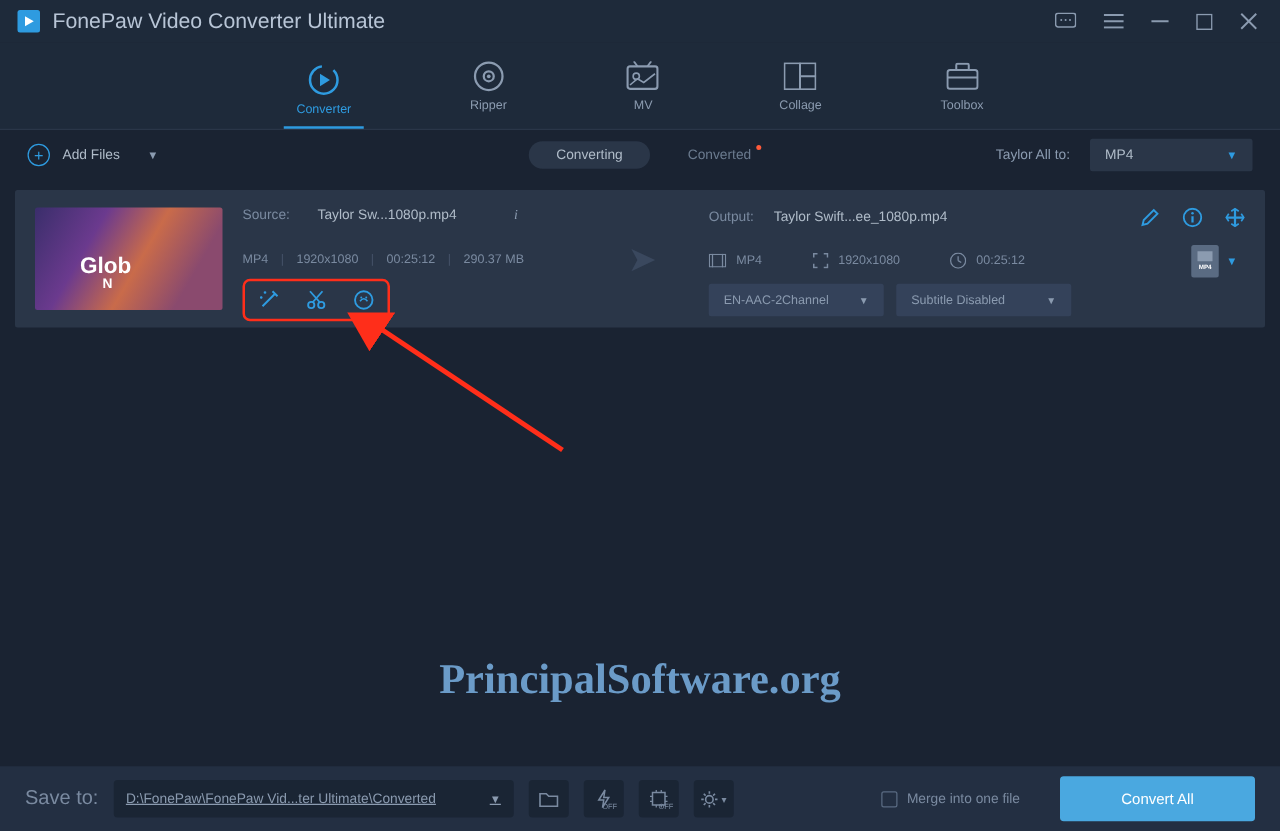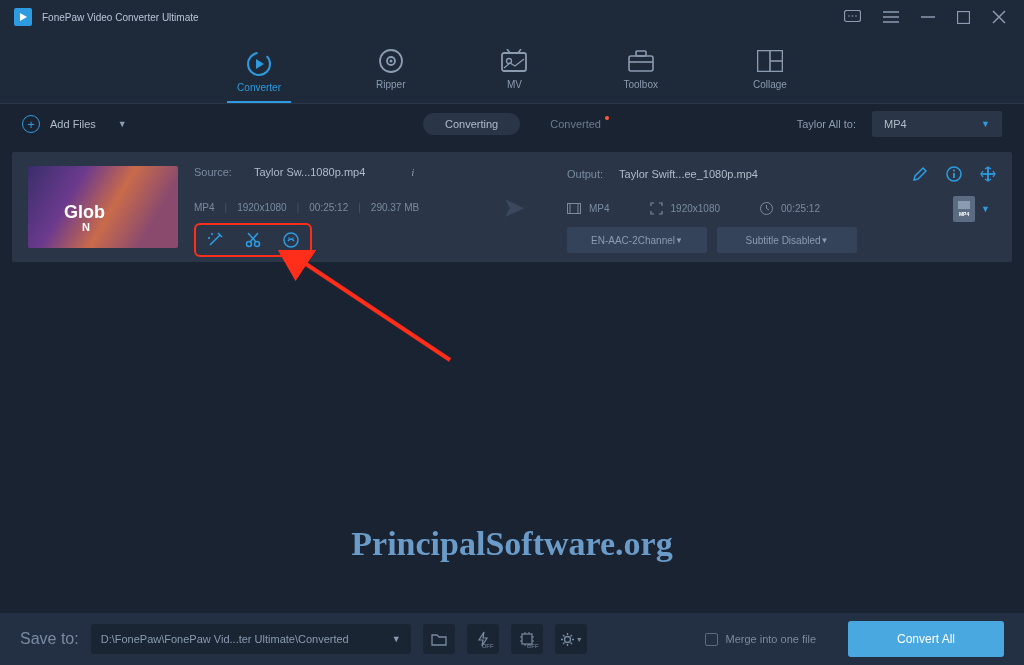--- a/index.html
+++ b/index.html
@@ -1,21 +1,21 @@
 <!DOCTYPE html>
 <html><head>
 <meta charset="utf-8">
 <style>
 * { margin:0; padding:0; box-sizing:border-box; font-family:"Segoe UI",Arial,sans-serif; }
 body { width:1024px; height:665px; background:#1a2332; color:#8b9bb0; overflow:hidden; position:relative; }
 .titlebar { height:34px; display:flex; align-items:center; justify-content:space-between; padding:0 18px 0 14px; background:#1e2a3a; }
 .title-left { display:flex; align-items:center; gap:10px; }
 .logo-icon { width:18px; height:18px; background:#2e9be0; border-radius:2px; display:flex; align-items:center; justify-content:center; }
 .logo-icon svg { width:10px; height:10px; }
-.app-title { font-size:10px; color:#b8c5d6; }
+.app-title { font-size:17px; color:#b8c5d6; }
 .title-right { display:flex; align-items:center; gap:22px; }
 .title-right span { color:#8b9bb0; font-size:15px; cursor:pointer; }
 
 .tabs { height:70px; display:flex; align-items:center; justify-content:center; gap:75px; background:#1e2a3a; border-bottom:1px solid #2a3648; }
 .tab { display:flex; flex-direction:column; align-items:center; gap:4px; cursor:pointer; padding:6px 10px; }
 .tab-icon { width:28px; height:28px; display:flex; align-items:center; justify-content:center; }
 .tab-label { font-size:10px; color:#8b9bb0; }
 .tab.active .tab-label { color:#2e9be0; }
 .tab.active { border-bottom:2px solid #2e9be0; padding-bottom:8px; margin-bottom:-10px; }
 
@@ -48,33 +48,33 @@
 .arrow-right { position:absolute; left:490px; top:50%; transform:translateY(-50%); font-size:28px; color:#3a485e; }
 .out-col { position:absolute; left:555px; top:14px; right:16px; }
 .out-head { display:flex; align-items:center; gap:16px; font-size:11px; }
 .out-head .lbl { color:#7a8aa0; }
 .out-head .val { color:#b0bcc9; }
 .out-icons { margin-left:auto; display:flex; align-items:center; gap:18px; }
 .out-icons span { color:#2e9be0; cursor:pointer; }
 .out-meta { display:flex; align-items:center; gap:40px; margin-top:20px; font-size:10px; color:#7a8aa0; }
 .om-item { display:flex; align-items:center; gap:8px; }
 .selects-row { display:flex; gap:10px; margin-top:12px; }
-.mini-select { height:26px; background:#34425a; display:flex; align-items:center; justify-content:center; padding:0 12px; font-size:10px; color:#8b9bb0; cursor:pointer; border-radius:2px; flex:1; }
+.mini-select { height:26px; background:#34425a; display:flex; align-items:center; justify-content:space-between; padding:0 12px; font-size:10px; color:#8b9bb0; cursor:pointer; border-radius:2px; flex:1; }
 .format-badge { position:absolute; right:22px; top:44px; display:flex; align-items:center; gap:6px; }
 .fb-box { width:22px; height:26px; background:#5a6b82; border-radius:2px; display:flex; flex-direction:column; align-items:center; justify-content:center; }
 .fb-top { width:12px; height:8px; background:#8b9bb0; margin-bottom:2px;}
 .fb-text { font-size:5px; color:#fff; font-weight:bold; }
 
 .annotation-arrow { position:absolute; left:250px; top:250px; pointer-events:none; }
 
 .watermark { position:absolute; top:525px; left:50%; transform:translateX(-50%); font-family:Georgia,"Times New Roman",serif; font-size:34px; font-weight:bold; color:#6b9bc8; }
 
 .footer { position:absolute; bottom:0; left:0; right:0; height:52px; background:#232f42; display:flex; align-items:center; padding:0 20px; gap:12px; }
 .save-lbl { font-size:16px; color:#7a8aa0;text-align:right; }
-.path-select { width:320px; height:30px; background:#1a2534; display:flex; align-items:center; justify-content:space-between; padding:0 10px; font-size:11px; color:#8b9bb0; border-radius:3px; }
+.path-select { width:320px; height:30px; background:#1a2534; display:flex; align-items:center; justify-content:space-between; padding:0 10px; font-size:11px; color:#8b9bb0; border-radius:3px;text-decoration:underline; }
 .foot-icon { width:32px; height:30px; background:#1a2534; display:flex; align-items:center; justify-content:center; border-radius:3px; cursor:pointer; font-size:13px; color:#7a8aa0; }
 .merge { display:flex; align-items:center; gap:8px; font-size:11px; color:#7a8aa0; margin-left:auto; }
 .checkbox { width:13px; height:13px; border:1px solid #5a6b82; border-radius:2px; }
 .convert-btn { width:156px; height:36px; background:#4aa8e0; color:#fff; display:flex; align-items:center; justify-content:center; font-size:12px; border-radius:3px; cursor:pointer; margin-left:20px; }
 svg { display:block; }
 </style>
 </head>
 <body>
 
 <div class="titlebar">
@@ -149,36 +149,36 @@
           <rect x="1" y="4" width="24" height="18" rx="2" fill="none" stroke="#8b9bb0" stroke-width="1.8"></rect>
           <circle cx="8" cy="12" r="2.5" fill="none" stroke="#8b9bb0" stroke-width="1.3"></circle>
           <path d="M3 19 L9 14 L14 17 L23 10" fill="none" stroke="#8b9bb0" stroke-width="1.3"></path>
         </svg>
       </span>
     <span class="tab-label">MV</span>
   </div>
   <div class="tab">
     <span class="tab-icon">
         <svg width="26" height="22">
+          <rect x="0.5" y="0.5" width="25" height="21" fill="none" stroke="#8b9bb0" stroke-width="1.6"></rect>
+          <line x1="13" y1="0" x2="13" y2="22" stroke="#8b9bb0" stroke-width="1.6"></line>
+          <line x1="13" y1="11" x2="26" y2="11" stroke="#8b9bb0" stroke-width="1.6"></line>
+        </svg>
+      </span>
+    <span class="tab-label">Collage</span>
+  </div>
+  <div class="tab">
+    <span class="tab-icon">
+        <svg width="26" height="22">
           <rect x="1" y="6" width="24" height="15" rx="2" fill="none" stroke="#8b9bb0" stroke-width="1.6"></rect>
           <rect x="8" y="1" width="10" height="5" rx="1" fill="none" stroke="#8b9bb0" stroke-width="1.6"></rect>
           <line x1="1" y1="12" x2="25" y2="12" stroke="#8b9bb0" stroke-width="1.6"></line>
         </svg>
       </span>
     <span class="tab-label">Toolbox</span>
-  </div>
-  <div class="tab">
-    <span class="tab-icon">
-        <svg width="26" height="22">
-          <rect x="0.5" y="0.5" width="25" height="21" fill="none" stroke="#8b9bb0" stroke-width="1.6"></rect>
-          <line x1="13" y1="0" x2="13" y2="22" stroke="#8b9bb0" stroke-width="1.6"></line>
-          <line x1="13" y1="11" x2="26" y2="11" stroke="#8b9bb0" stroke-width="1.6"></line>
-        </svg>
-      </span>
-    <span class="tab-label">Collage</span>
   </div>
 </div>
 
 <div class="secondbar">
   <div class="add-files">
     <span class="plus-circle">+</span>
     <span class="add-text">Add Files</span>
     <span class="chev-down">▼</span>
   </div>
   <div class="center-pills">

